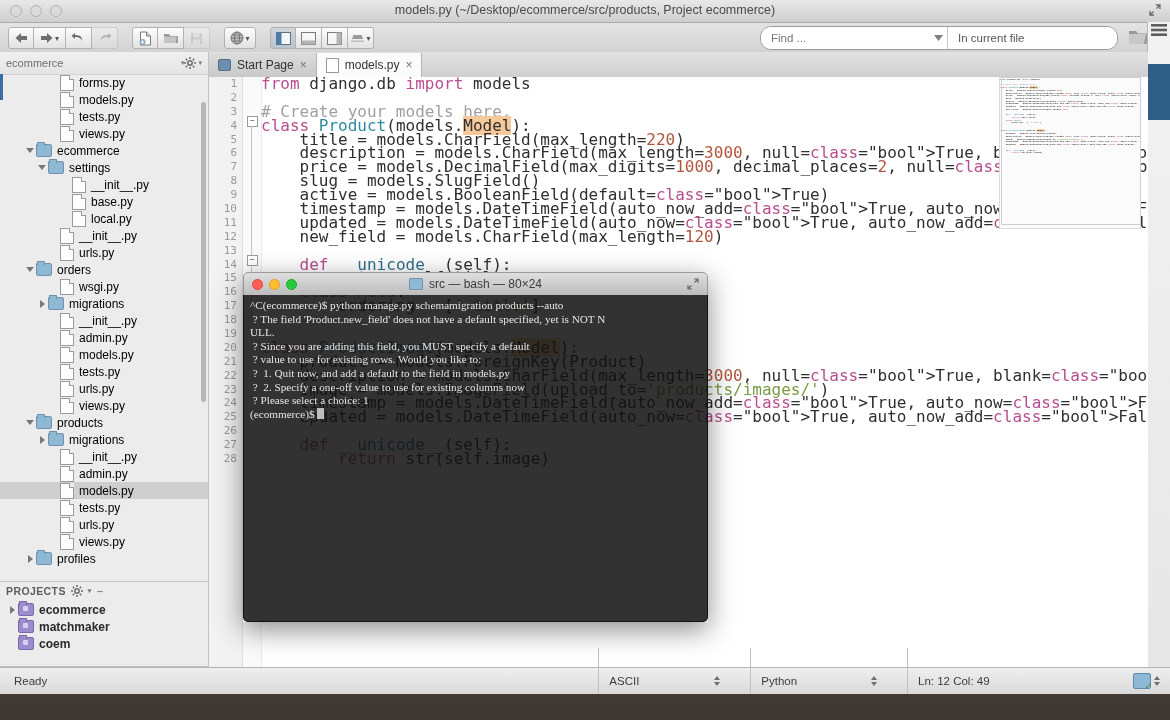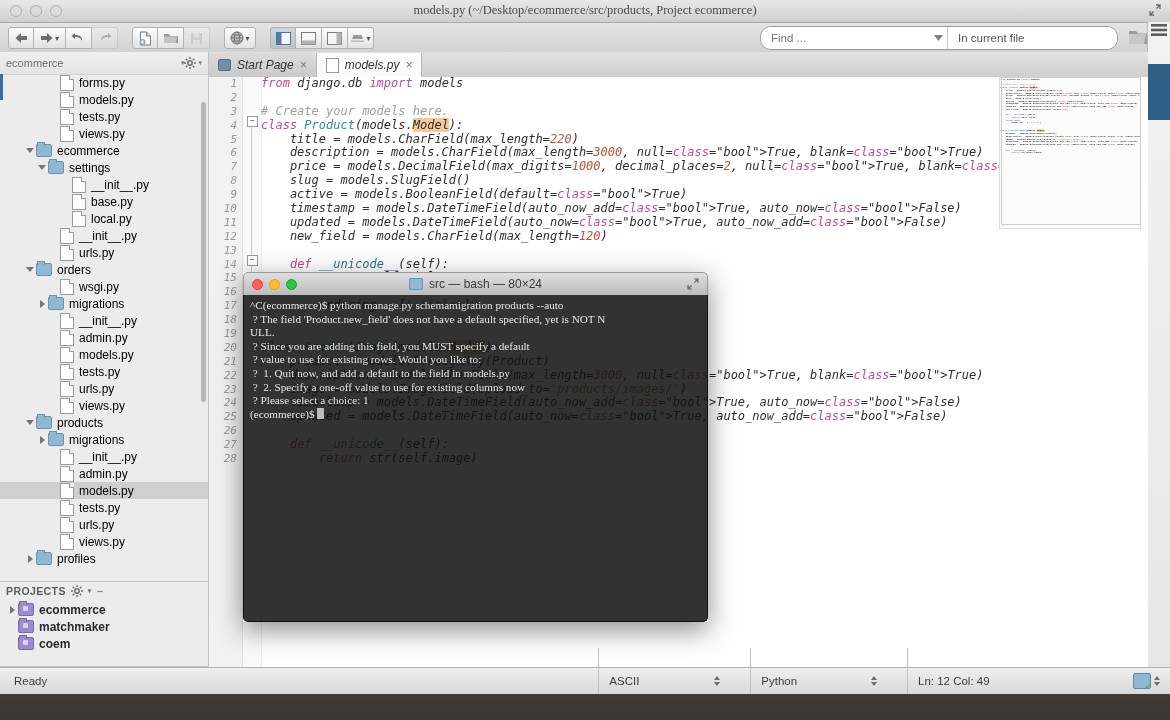--- a/index.html
+++ b/index.html
@@ -9,21 +9,21 @@
     background:#2b2b2b;
     -webkit-font-smoothing:antialiased;
   }
   
   #desktop{position:absolute;inset:0;background:linear-gradient(180deg,#5d5249 0%,#7b6f61 60%,#3c3630 100%);}
   
   #app{position:absolute;left:0;top:0;width:1170px;height:694px;background:#ececec;overflow:hidden;}
 
   
   #titlebar{position:relative;height:22px;background:linear-gradient(180deg,#e8e8e8 0%,#cfcfcf 100%);
-    border-bottom:1px solid #a9a9a9;font-family:Liberation Serif, serif;}
+    border-bottom:1px solid #a9a9a9;}
   .traffic{position:absolute;top:5px;display:flex;gap:8px;left:10px;}
   .tl{width:12px;height:12px;border-radius:50%;background:#dcdcdc;border:1px solid #b0b0b0;box-sizing:border-box;}
   #wintitle{position:absolute;left:0;right:0;top:3px;text-align:center;font-size:12.5px;color:#4a4a4a;}
   #winzoom{position:absolute;right:8px;top:3px;width:14px;height:14px;}
 
   
   #toolbar{position:relative;height:30px;background:linear-gradient(180deg,#e4e4e4 0%,#d2d2d2 100%);
     border-bottom:1px solid #aaa;display:flex;align-items:center;padding-left:8px;}
   .tgroup{display:flex;align-items:center;margin-right:14px;}
   .tbtn{width:26px;height:22px;background:linear-gradient(180deg,#fdfdfd 0%,#e2e2e2 100%);
@@ -88,41 +88,41 @@
   #projhead{height:18px;display:flex;align-items:center;gap:5px;padding:0 6px;font-size:10.5px;
     letter-spacing:.4px;color:#5d5d5d;font-weight:bold;}
   #projlist{padding-top:1px;}
   #projlist .row{font-weight:bold;font-size:12px;color:#2a2a2a;}
   #sbfooter{position:absolute;left:0;bottom:0;right:0;height:27px;
     background:linear-gradient(180deg,#f1f1f1,#dedede);border-top:1px solid #c3c3c3;
     display:flex;align-items:center;justify-content:center;gap:18px;}
   #sbfooter .x{position:absolute;right:10px;color:#888;font-size:13px;}
 
   
-  #editorwrap{position:absolute;left:209px;top:0;right:22px;bottom:0;background:#fff;font-style:italic;}
+  #editorwrap{position:absolute;left:209px;top:0;right:22px;bottom:0;background:#fff;}
   #tabbar{height:25px;background:linear-gradient(180deg,#e2e2e2,#cfcfcf);border-bottom:1px solid #a8a8a8;
     display:flex;align-items:flex-end;}
   .tab{height:24px;display:flex;align-items:center;gap:6px;padding:0 9px;font-size:12px;color:#333;
     border-right:1px solid #b4b4b4;background:linear-gradient(180deg,#dcdcdc,#c9c9c9);cursor:default;}
   .tab.active{background:#fbfbfb;}
   .tab .cl{color:#777;font-size:12px;}
   .tabico{width:11px;height:13px;background:#fff;border:1px solid #999;position:relative;}
   .tabico.start{background:#6e8fab;border-color:#4f6f8c;height:10px;border-radius:2px;}
 
   #edinner{position:absolute;left:0;top:25px;right:0;bottom:16px;background:#fff;overflow:hidden;}
   #gutter{position:absolute;left:0;top:0;width:33px;height:100%;background:#f2f2f2;border-right:1px solid #e0e0e0;}
   .lnum{height:13.9px;line-height:13.9px;text-align:right;padding-right:5px;font-size:11px;color:#9a9a9a;
     font-family:"DejaVu Sans Mono",monospace;}
   #foldcol{position:absolute;left:34px;top:0;width:18px;height:100%;background:#fafafa;border-right:1px solid #ededed;}
   .foldbox{position:absolute;left:4px;width:9px;height:9px;border:1px solid #9b9b9b;background:#fff;
     font-size:8px;line-height:7px;text-align:center;color:#555;font-family:"DejaVu Sans Mono",monospace;}
   .foldline{position:absolute;left:8px;width:1px;background:#c4c4c4;}
 
   #code{position:absolute;left:52px;top:0;right:0;bottom:0;
-    font-family:"DejaVu Sans Mono",monospace;font-size:12px;line-height:13.9px;
+    font-family:"DejaVu Sans Mono",monospace;font-size:16px;line-height:13.9px;
     color:#2f2f2f;white-space:pre;padding-top:0;}
   .ln{height:13.9px;}
   .kw{color:#b84d8f;} .cls{color:#2e8b9e;}
   .num{color:#b2553d;} .str{color:#7a9b45;}
   .cmt{color:#a0a0a0;} .fn{color:#2f6f8f;} .hl{background:#f6c99a;}
 
   #minimap{position:absolute;right:7px;top:0;width:140px;height:150px;background:#fbfbfb;
     border:1px solid #dcdcdc;overflow:hidden;}
   #minimap .mm{transform:scale(.195);transform-origin:0 0;width:720px;
     font-family:"DejaVu Sans Mono",monospace;font-size:12.1px;line-height:13.9px;white-space:pre;}

